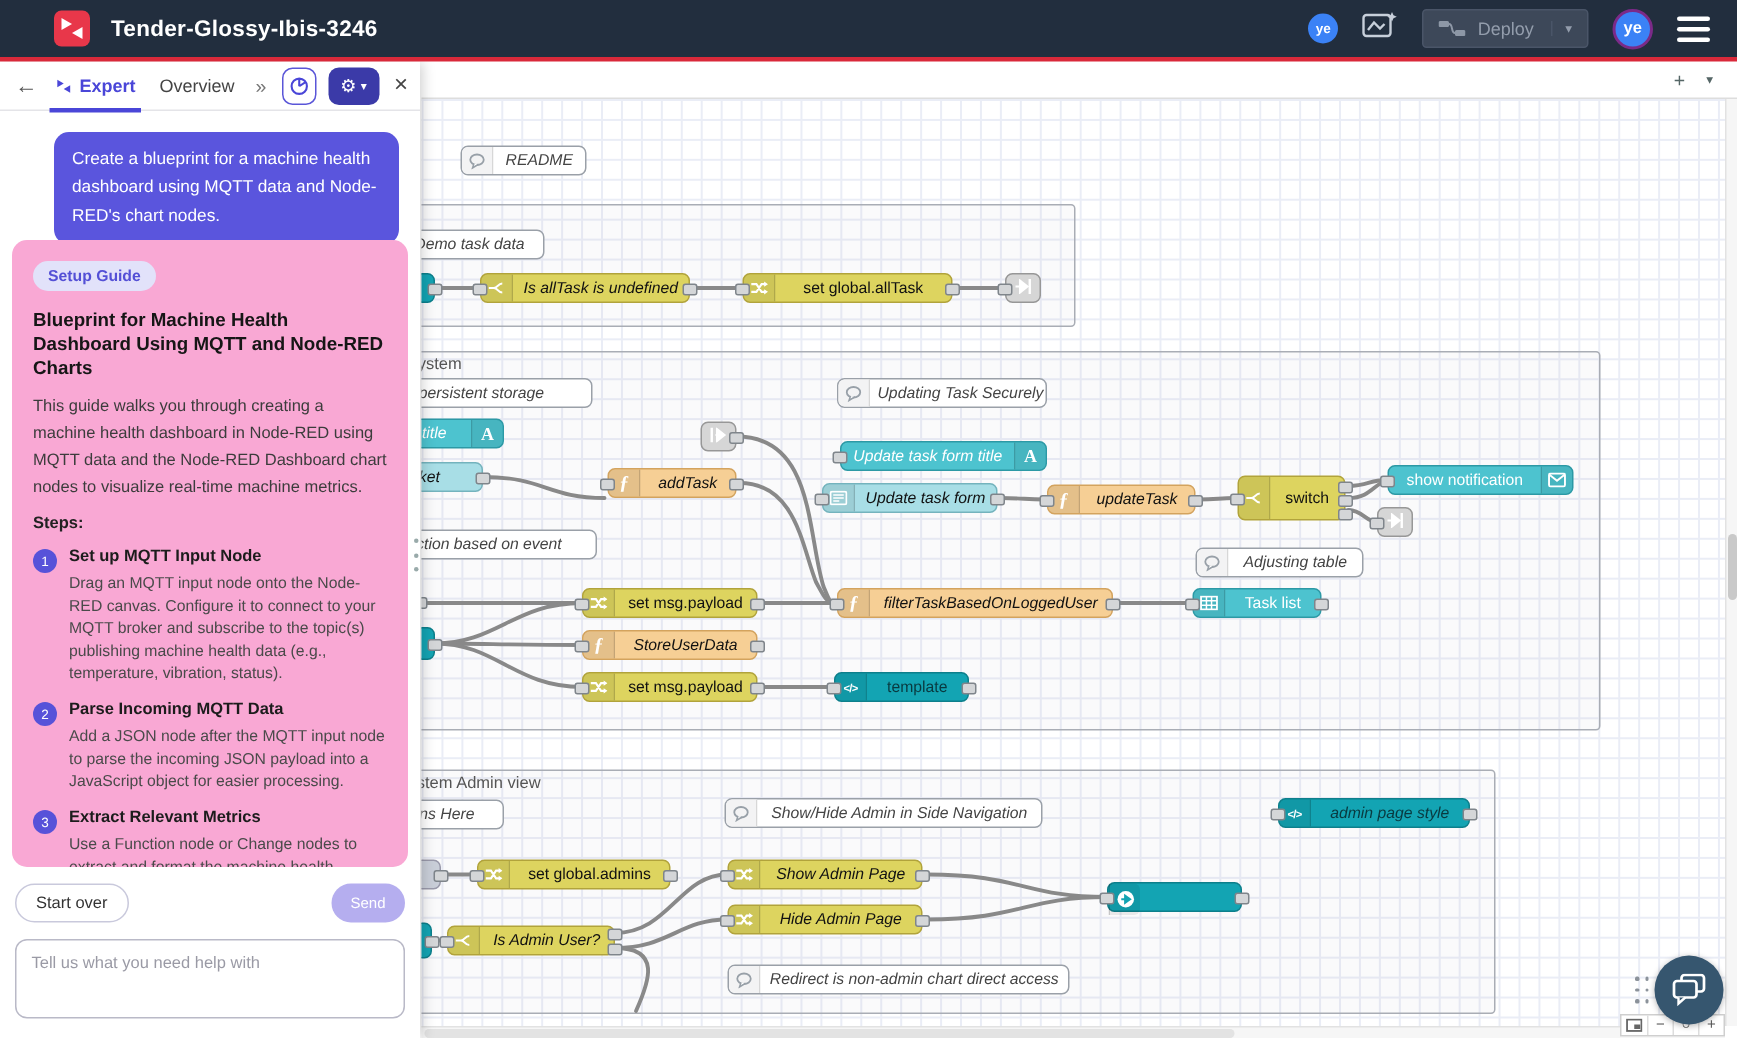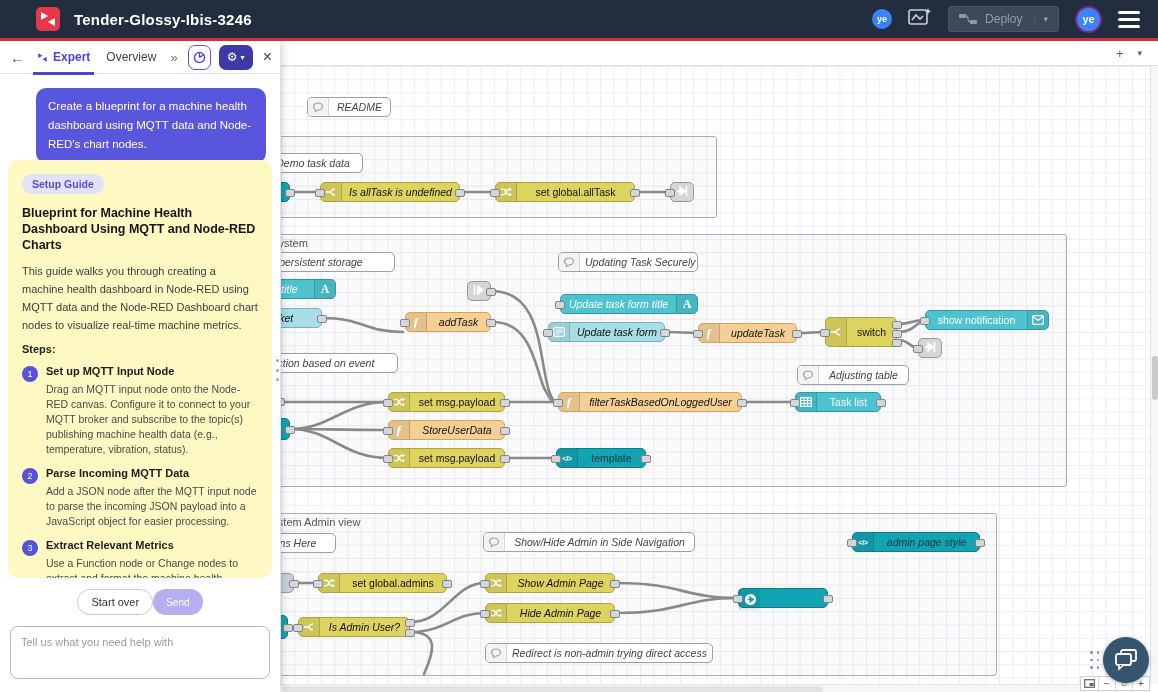--- a/index.html
+++ b/index.html
@@ -30,30 +30,30 @@
   .tab { display:flex; align-items:center; gap:5px; font-size:12px; color:#444; height:33px; padding:0 4px; position:relative; cursor:pointer; }
   .tab.active { color:#4a46d8; font-weight:bold; }
   .tab.active::after { content:""; position:absolute; left:0; right:0; bottom:-1px; height:3px; background:#4a46d8; }
   .chev2 { color:#777; font-size:13px; cursor:pointer; margin:0 2px; }
   .pie-btn { width:28px; height:25px; border:1px solid #5a56d8; border-radius:7px; display:flex; align-items:center; justify-content:center; color:#4a46d8; background:#fff; cursor:pointer; }
   .gear-btn { width:42px; height:25px; background:#3b3aa8; border-radius:7px; color:#fff; display:flex; align-items:center; justify-content:center; gap:3px; font-size:12px; cursor:pointer; }
   .gear-caret { font-size:8px; }
   .close-x { margin-left:2px; color:#444; font-size:16px; cursor:pointer; }
 
   .bubble { position:absolute; left:36px; top:47px; width:230px; background:#5a55dd; border-radius:10px; color:#fff; font-size:11.5px; line-height:19px; padding:9px 12px; }
-  .card { position:absolute; left:8px; top:119px; width:264px; height:418px; background:#fef9c3; border-radius:10px; padding:14px; overflow:hidden; }
+  .card { position:absolute; left:8px; top:119px; width:264px; height:418px; background:#f9a8d4; border-radius:10px; padding:14px; overflow:hidden; }
   .pill { display:inline-block; background:#e2e2fa; color:#5450d6; font-size:10.5px; font-weight:bold; border-radius:10px; padding:4px 10px; }
   .card h2 { font-size:12.5px; line-height:16px; color:#161616; margin-top:11px; }
   .intro { font-size:11px; line-height:18px; color:#3c3c3c; margin-top:9px; }
   .steps-label { font-size:11px; font-weight:bold; color:#222; margin-top:9px; }
   .step { display:flex; gap:8px; margin-top:10px; }
   .step-num { flex:0 0 16px; width:16px; height:16px; border-radius:50%; background:#5752d9; color:#fff; font-size:9px; display:flex; align-items:center; justify-content:center; margin-top:1px; }
   .step-title { font-size:11px; font-weight:bold; color:#1c1c1c; }
   .step-body { font-size:10.5px; line-height:15px; color:#4a4a4a; margin-top:5px; }
-  .p-foot-row { position:absolute; left:10px; right:10px; top:548px; display:flex; justify-content:center; }
+  .p-foot-row { position:absolute; left:10px; right:10px; top:548px; display:flex; justify-content:space-between; }
   .startover { border:1px solid #c9c9dc; background:#fff; border-radius:13px; padding:6px 13px; font-size:11px; color:#333; cursor:pointer; }
   .send { border:none; background:#b5aeef; border-radius:13px; padding:6px 13px; font-size:10px; color:#fff; cursor:pointer; }
   .ask { position:absolute; left:10px; top:585px; width:260px; height:53px; border:1px solid #b9b9c7; border-radius:8px; resize:none; font-family:"Liberation Sans",sans-serif; font-size:11px; padding:9px 10px; color:#333; }
   .ask::placeholder { color:#9a9aa5; }
   .grip { position:absolute; right:-1px; top:318px; width:5px; height:22px; display:flex; flex-direction:column; justify-content:space-between; }
   .grip i { width:3px; height:3px; border-radius:50%; background:#9aa; }
 
   
   .main { position:absolute; left:281px; top:41px; width:877px; height:651px; background:#fff; }
   .tabstrip { position:absolute; left:0; top:0; right:0; height:25px; background:#fff; border-bottom:1px solid #ddd; display:flex; align-items:center; justify-content:flex-end; gap:14px; padding-right:16px; color:#4a5560; }
@@ -461,21 +461,21 @@
         <span class="port pr" style="top:1px"></span>
         <span class="port pr" style="top:11px"></span>
       </div>
       <div class="node cm" style="left:204px;top:577px;width:228px">
         <span class="nicon">
             <svg width="12" height="11" viewBox="0 0 12 11">
               <ellipse cx="6" cy="4.5" rx="4.5" ry="3.5" fill="none" stroke="#98a0a8" stroke-width="1.2"></ellipse>
               <path d="M4 7 L3 10 L7 7.5" fill="#fff" stroke="#98a0a8" stroke-width="1"></path>
             </svg>
           </span>
-        <span class="nlabel it">Redirect is non-admin trying direct access</span>
+        <span class="nlabel it">Redirect is non-admin chart direct access</span>
       </div>
     </div>
 
     <div class="vtrack">
         <div class="vthumb"></div>
       </div>
     <div class="htrack">
         <div class="hthumb"></div>
       </div>
     <div class="zoombar">

